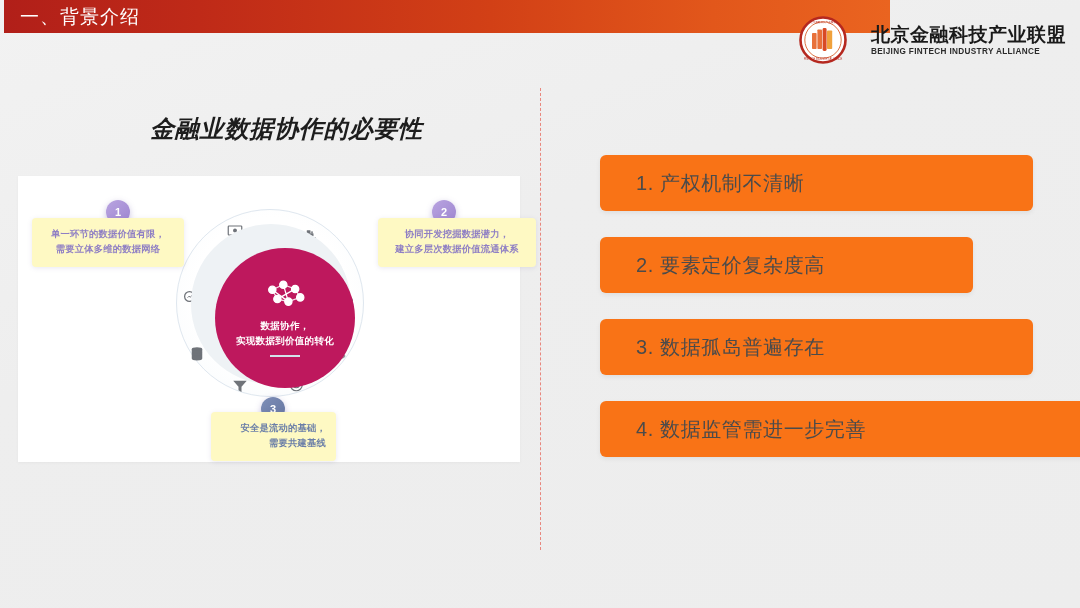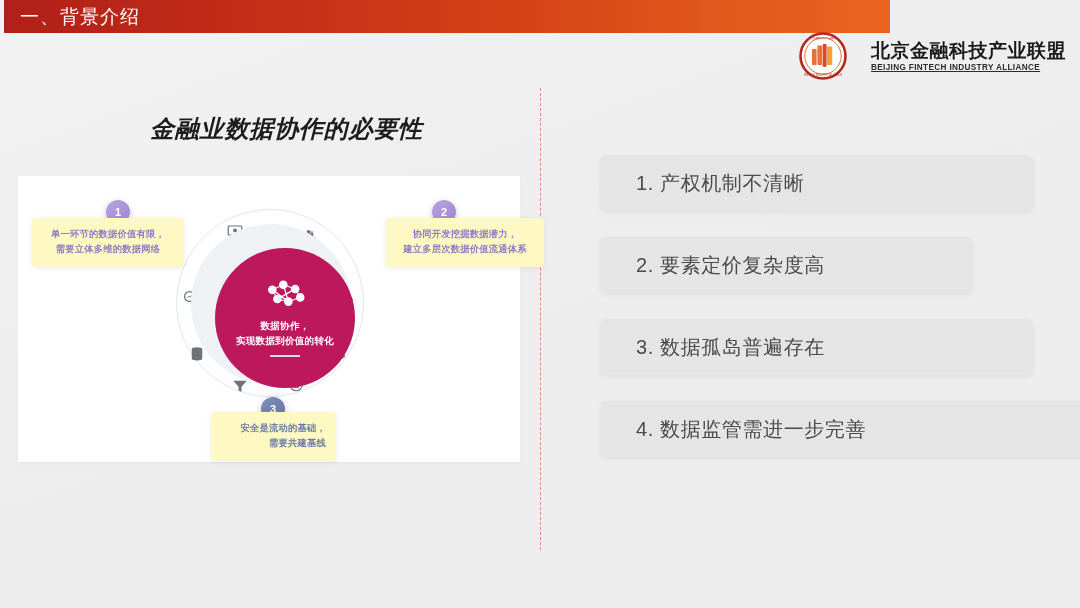--- a/index.html
+++ b/index.html
@@ -31,21 +31,21 @@
     font-size: 19px;
     letter-spacing: 1px;
     margin-left: 16px;
     line-height: 1;
     font-weight: 400;
   }
 
   
   #logo-block {
     position: absolute;
-    top: 32px;
+    top: 16px;
     right: 14px;
     display: flex;
     align-items: center;
     gap: 24px;
   }
   #logo-seal {
     width: 48px; height: 48px;
     flex: 0 0 48px;
     position: relative;
   }
@@ -57,21 +57,20 @@
     letter-spacing: 0.5px;
     line-height: 1.15;
   }
   #logo-en {
     font-size: 8.2px;
     font-weight: bold;
     color: #2b2b2b;
     letter-spacing: 0.35px;
     margin-top: 2px;
     line-height: 1.1;
-    text-decoration: underline;
   }
 
   
   #slide-title {
     position: absolute;
     left: 150px;
     top: 113px;
     font-size: 24px;
     font-weight: bold;
     color: #1d1d1d;
@@ -177,34 +176,34 @@
     display: flex;
     align-items: center;
     justify-content: center;
     box-shadow: 0 2px 6px rgba(110,90,170,0.35);
   }
   .badge.purple { background: linear-gradient(135deg, #b9a4e0 0%, #9d85d0 100%); }
   .badge.blue   { background: linear-gradient(135deg, #7e8fb8 0%, #64749f 100%); }
 
   #callout-1 { left: 14px; top: 42px; width: 152px; }
   #badge-1   { left: 88px; top: 24px; }
-  #callout-2 { left: 368px; top: 42px; width: 158px; }
+  #callout-2 { left: 360px; top: 42px; width: 158px; }
   #badge-2   { left: 414px; top: 24px; }
   #callout-3 { left: 193px; top: 236px; width: 125px; }
   #badge-3   { left: 243px; top: 221px; }
 
   
   #issue-list {
     position: absolute;
     left: 600px;
     top: 155px;
     width: 437px;
   }
   .issue-card {
-    background: #e5e5e5;
+    background: #f97316;
     border-radius: 6px;
     height: 56px;
     margin-bottom: 26px;
     display: flex;
     align-items: center;
     padding-left: 36px;
     box-shadow: 0 2px 5px rgba(0,0,0,0.065);
     font-size: 20px;
     color: #4b4b4b;
     letter-spacing: 0.6px;

